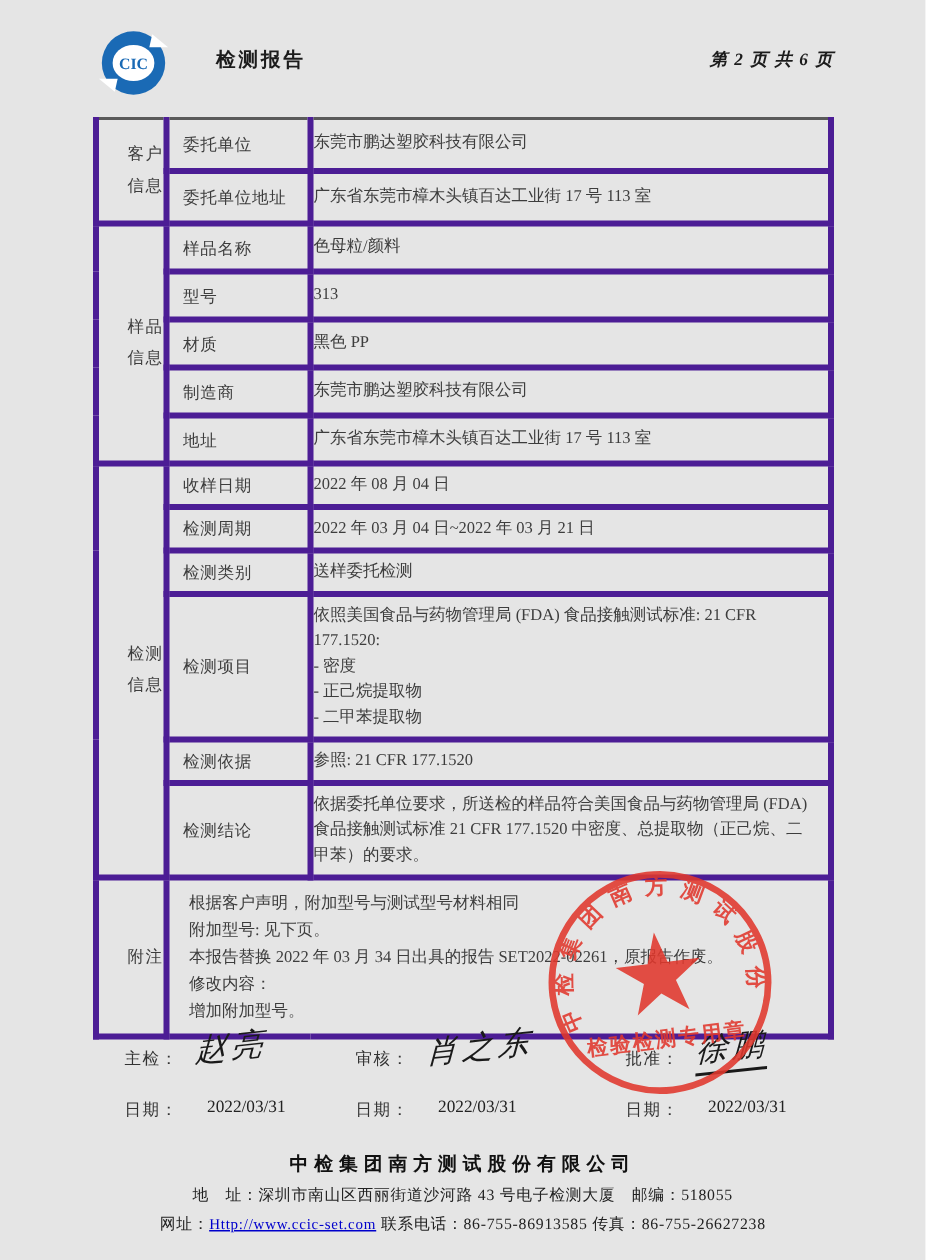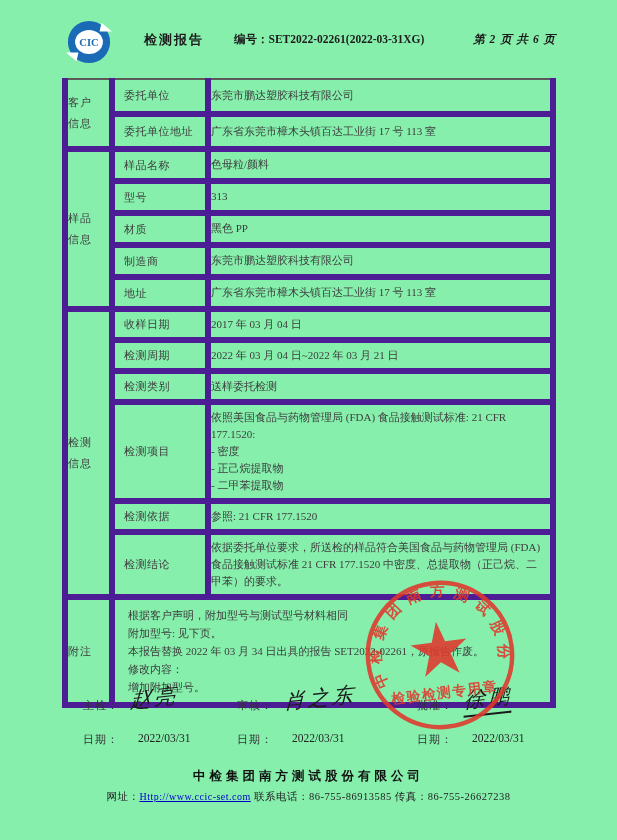--- a/index.html
+++ b/index.html
@@ -1,39 +1,39 @@
 <!DOCTYPE html>
 <html><head>
 <meta charset="utf-8">
 <style>
   * { margin:0; padding:0; box-sizing:border-box; }
   html,body { background:#ffffff; }
   .page {
-    position:relative; width:617px; height:840px; background:#86efac;
+    position:relative; width:617px; height:840px; background:#e5e5e5;
     font-family:"Liberation Serif","DejaVu Serif",serif; color:#3c3c3c;
     overflow:hidden;
   }
 
   
   .hdr { position:absolute; top:16px; left:62px; width:494px; height:52px; }
   .logo { position:absolute; left:0; top:2px; width:54px; height:48px; }
   .hdr-title { position:absolute; left:82px; top:15px; font-size:13px; font-weight:bold; color:#1c1c1c; letter-spacing:2px; }
   .hdr-no { position:absolute; left:172px; top:16px; font-size:11.5px; font-weight:bold; color:#1c1c1c; }
   .hdr-page { position:absolute; right:0; top:16px; font-size:11.5px; font-weight:bold; color:#1c1c1c; letter-spacing:1px;font-style:italic; }
 
   
   .info-table {
     position:absolute; left:62px; top:78px; width:494px;
     border-collapse:collapse; table-layout:fixed;
     font-size:11px; color:#3d3d3d;
   }
-  .info-table td { border:6px solid #4c1d95; vertical-align:middle; padding:4px 0; }
+  .info-table td { border:4px solid #4c1d95; vertical-align:middle; padding:4px 0; }
   .info-table { border:2px solid #5a5a5a; }
   .info-table tr.sec-start td { border-top:2px solid #5a5a5a; }
-  td.group { width:47px; text-align:left; white-space:pre-line; line-height:1.9; letter-spacing:1px; }
+  td.group { width:47px; text-align:right; white-space:pre-line; line-height:1.9; letter-spacing:1px; }
   td.flabel { width:96px; padding-left:9px; letter-spacing:0.5px; }
   td.fvalue { padding-right:8px; line-height:1.55; }
   tr.r35 td.flabel, tr.r35 td.fvalue { height:35px; }
   tr.r32 td.flabel, tr.r32 td.fvalue { height:32px; }
   tr.r27 td.flabel, tr.r27 td.fvalue { height:27px; }
   td.multi div { line-height:17px; }
   td.notes { padding:6px 0 6px 13px;font-family:Liberation Serif, serif; }
   td.notes div { line-height:18px; }
   .concl { line-height:16.5px; }
 
@@ -83,23 +83,20 @@
 
   <div class="hdr">
     <svg class="logo" viewBox="0 0 50 50" aria-hidden="true">
       <circle cx="25" cy="25" r="22" fill="#1a6ab5"></circle>
       <path d="M38,5 L49,14 L36,14 Z" fill="#ffffff"></path>
       <path d="M12,45 L1,36 L14,36 Z" fill="#ffffff"></path>
       <ellipse cx="25" cy="25" rx="14.5" ry="12.5" fill="#ffffff"></ellipse>
       <text x="25" y="29.5" text-anchor="middle" font-size="11" font-weight="bold" font-family="Liberation Serif, serif" fill="#1a6ab5">CIC</text>
     </svg>
     <div class="hdr-title">检测报告</div>
-    <div class="hdr-no">
-      <span>编号：</span><span>SET2022-02261(2022-03-31XG)</span>
-    </div>
     <div class="hdr-page">第 2 页 共 6 页</div>
   </div>
 
   <table class="info-table">
     <colgroup>
         <col style="width:47px">
         <col style="width:96px">
         <col>
       </colgroup>
 
@@ -135,21 +132,21 @@
     </tr>
     <tr class="r32">
       <td class="flabel">地址</td>
       <td class="fvalue">广东省东莞市樟木头镇百达工业街 17 号 113 室</td>
     </tr>
 
     <tr class="sec-start r27">
       <td class="group" rowspan="6">检测
 信息</td>
       <td class="flabel">收样日期</td>
-      <td class="fvalue">2017 年 03 月 04 日</td>
+      <td class="fvalue">2022 年 08 月 04 日</td>
     </tr>
     <tr class="r27">
       <td class="flabel">检测周期</td>
       <td class="fvalue">2022 年 03 月 04 日~2022 年 03 月 21 日</td>
     </tr>
     <tr class="r27">
       <td class="flabel">检测类别</td>
       <td class="fvalue">送样委托检测</td>
     </tr>
     <tr>
@@ -223,20 +220,21 @@
       <span class="date-value">2022/03/31</span>
     </div>
     <div class="cell">
       <span class="date-label">日期：</span>
       <span class="date-value">2022/03/31</span>
     </div>
   </div>
 
   <div class="footer">
     <div class="f-company">中检集团南方测试股份有限公司</div>
+    <div class="f-line">地　址：深圳市南山区西丽街道沙河路 43 号电子检测大厦　邮编：518055</div>
     <div class="f-line">
       <span>网址：</span><a class="f-link" href="#">Http://www.ccic-set.com</a>
       <span>联系电话：86-755-86913585</span>
       <span>传真：86-755-26627238</span>
     </div>
   </div>
 
 </div>
 
 </body></html>

